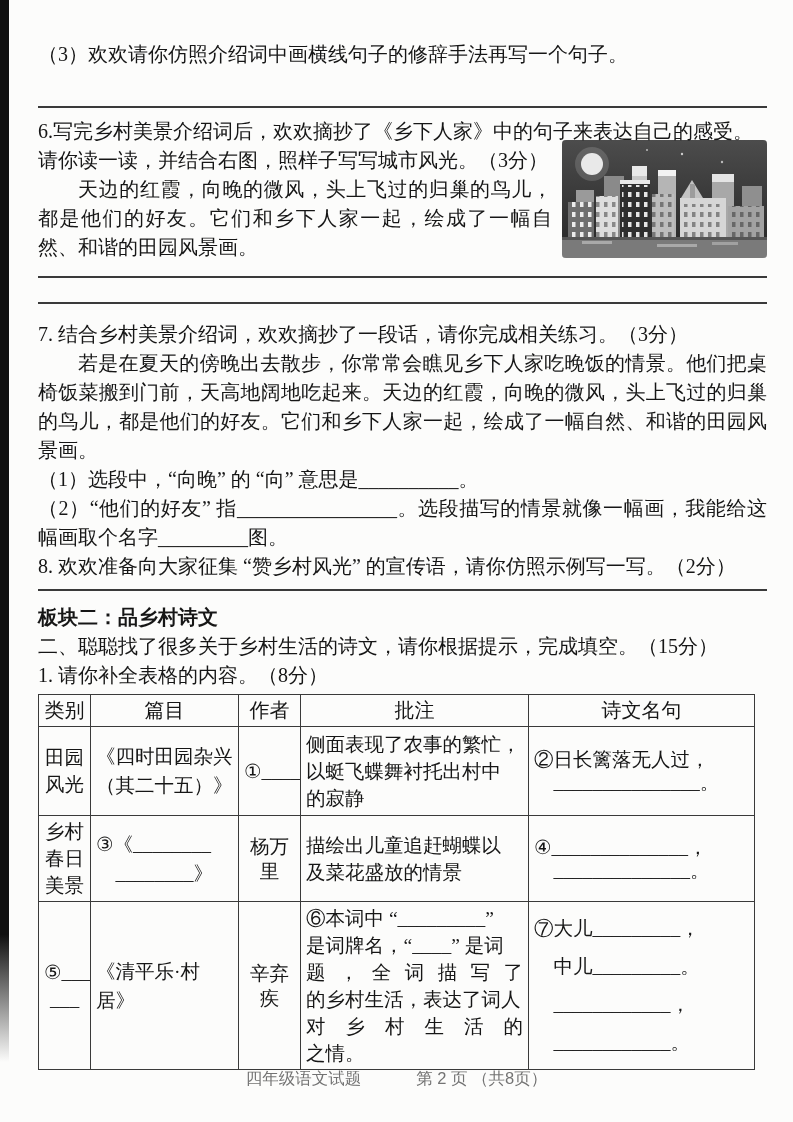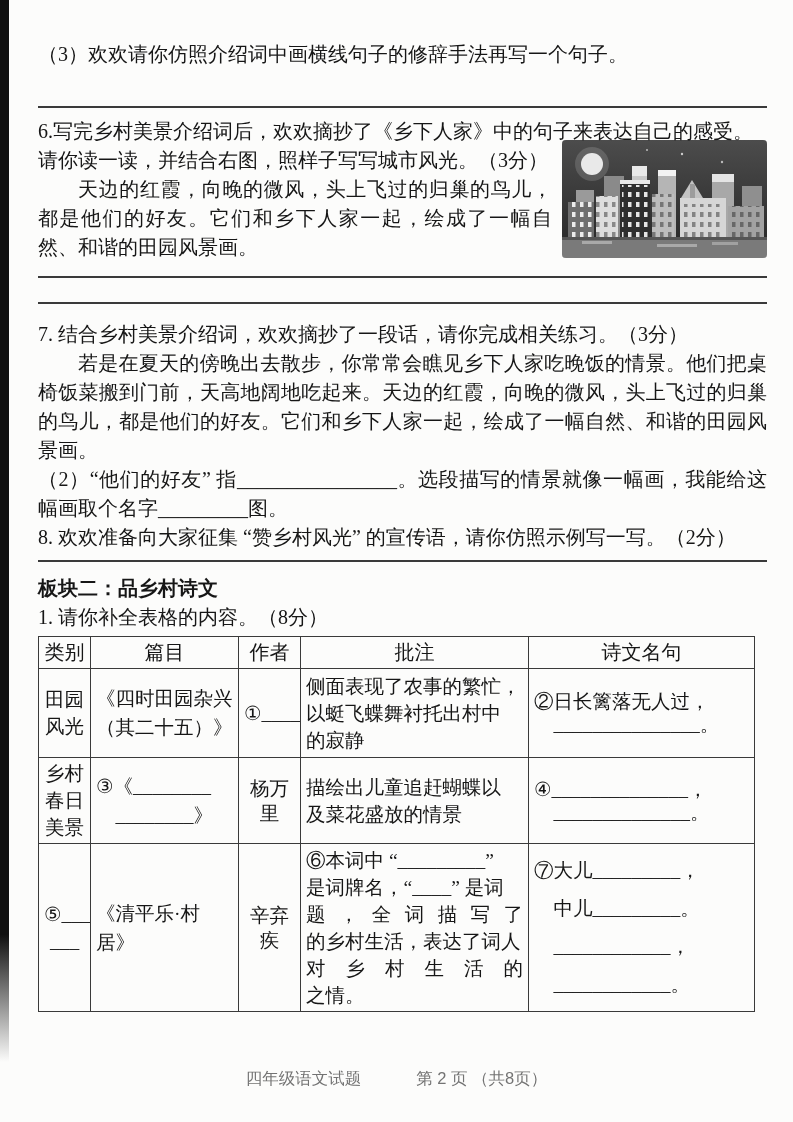--- a/index.html
+++ b/index.html
@@ -117,26 +117,28 @@
       </div>
       <p class="t">请你读一读，并结合右图，照样子写写城市风光。（3分）</p>
       <p class="t indent">天边的红霞，向晚的微风，头上飞过的归巢的鸟儿，都是他们的好友。它们和乡下人家一起，绘成了一幅自然、和谐的田园风景画。</p>
     </div>
 
     <hr class="rule rule-2">
     <hr class="rule rule-3">
 
     <p class="t q7-t">7. 结合乡村美景介绍词，欢欢摘抄了一段话，请你完成相关练习。（3分）</p>
     <p class="t indent">若是在夏天的傍晚出去散步，你常常会瞧见乡下人家吃晚饭的情景。他们把桌椅饭菜搬到门前，天高地阔地吃起来。天边的红霞，向晚的微风，头上飞过的归巢的鸟儿，都是他们的好友。它们和乡下人家一起，绘成了一幅自然、和谐的田园风景画。</p>
+    <p class="t">（1）选段中，“向晚” 的 “向” 意思是__________。</p>
     <p class="t">（2）“他们的好友” 指________________。选段描写的情景就像一幅画，我能给这幅画取个名字_________图。</p>
     <p class="t">8. 欢欢准备向大家征集 “赞乡村风光” 的宣传语，请你仿照示例写一写。（2分）</p>
 
     <hr class="rule rule-4">
 
     <p class="sec-head">板块二：品乡村诗文</p>
+    <p class="t">二、聪聪找了很多关于乡村生活的诗文，请你根据提示，完成填空。（15分）</p>
     <p class="t">1. 请你补全表格的内容。（8分）</p>
 
     <table class="poem">
       <colgroup>
         <col style="width:52px">
           <col style="width:148px">
           <col style="width:62px">
         <col style="width:228px">
           <col style="width:226px">
       </colgroup>

